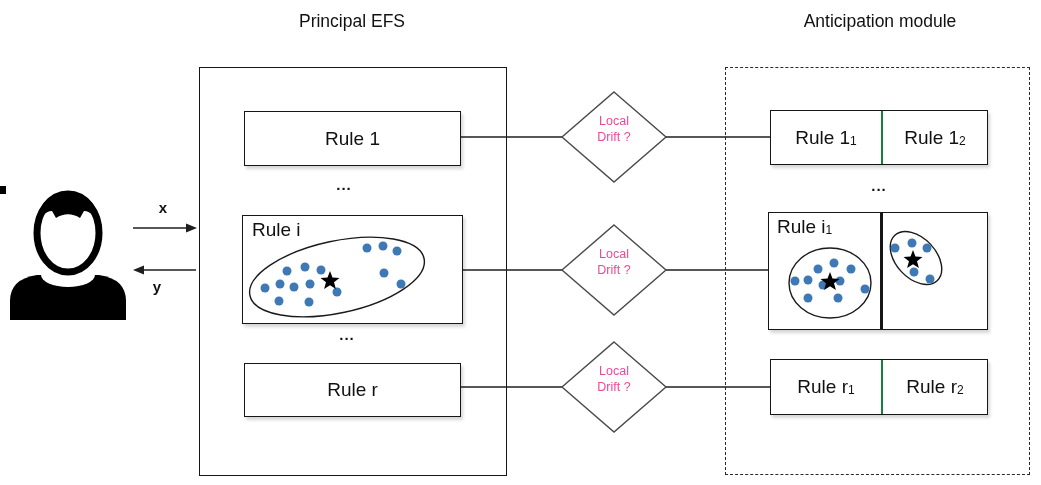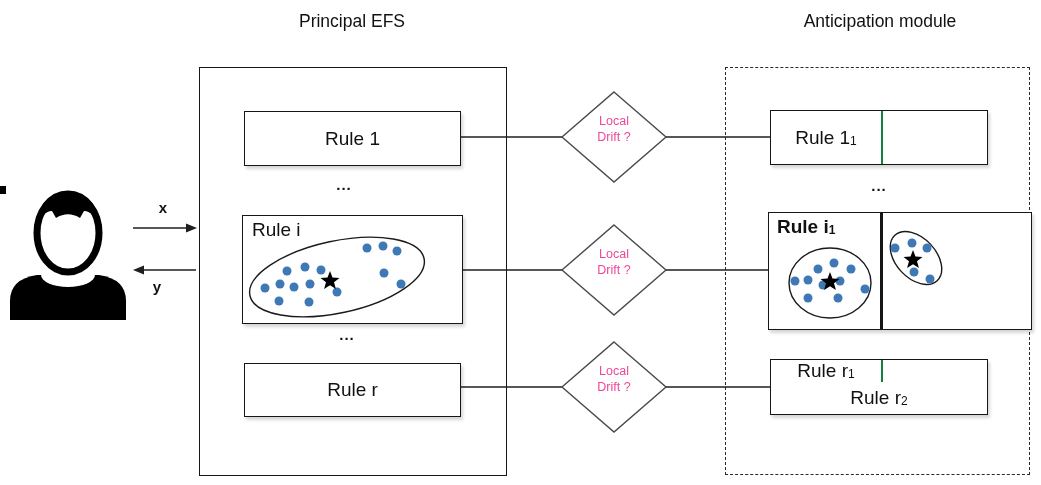--- a/index.html
+++ b/index.html
@@ -45,30 +45,33 @@
   </div>
   <div class="abs ellipsis" style="left:307px;top:326px;width:80px;">...</div>
   <div class="abs rule-box" style="left:244px;top:363px;width:217px;height:54px;">
     <span>Rule r</span>
   </div>
 
   <div class="abs split-box" style="left:770px;top:110px;width:218px;height:55px;">
     <div class="cell left1" style="width:110px;">
       <span><span>Rule 1</span><span class="sub">1</span></span>
     </div>
+    <div class="cell" style="flex:1;">
+      <span><span>Rule 1</span><span class="sub">2</span></span>
+    </div>
   </div>
   <div class="abs ellipsis" style="left:839px;top:177px;width:80px;">...</div>
 
-  <div class="abs split-box" style="left:768px;top:212px;width:264px;height:118px;font-weight:bold;">
+  <div class="abs split-box" style="left:768px;top:212px;width:220px;height:118px;">
     <div class="cell left2" style="width:111px;">
       <span class="toplab"><span>Rule i</span><span class="sub">1</span></span>
     </div>
   </div>
 
-  <div class="abs split-box" style="left:770px;top:359px;width:218px;height:56px;flex-direction:column;">
+  <div class="abs split-box" style="left:770px;top:359px;width:218px;height:56px;">
     <div class="cell left1" style="width:110px;">
       <span><span>Rule r</span><span class="sub">1</span></span>
     </div>
     <div class="cell" style="flex:1;">
       <span><span>Rule r</span><span class="sub">2</span></span>
     </div>
   </div>
 
   <div class="abs io-label" style="left:146px;top:199px;width:34px;">x</div>
   <div class="abs io-label" style="left:140px;top:278px;width:34px;">y</div>

